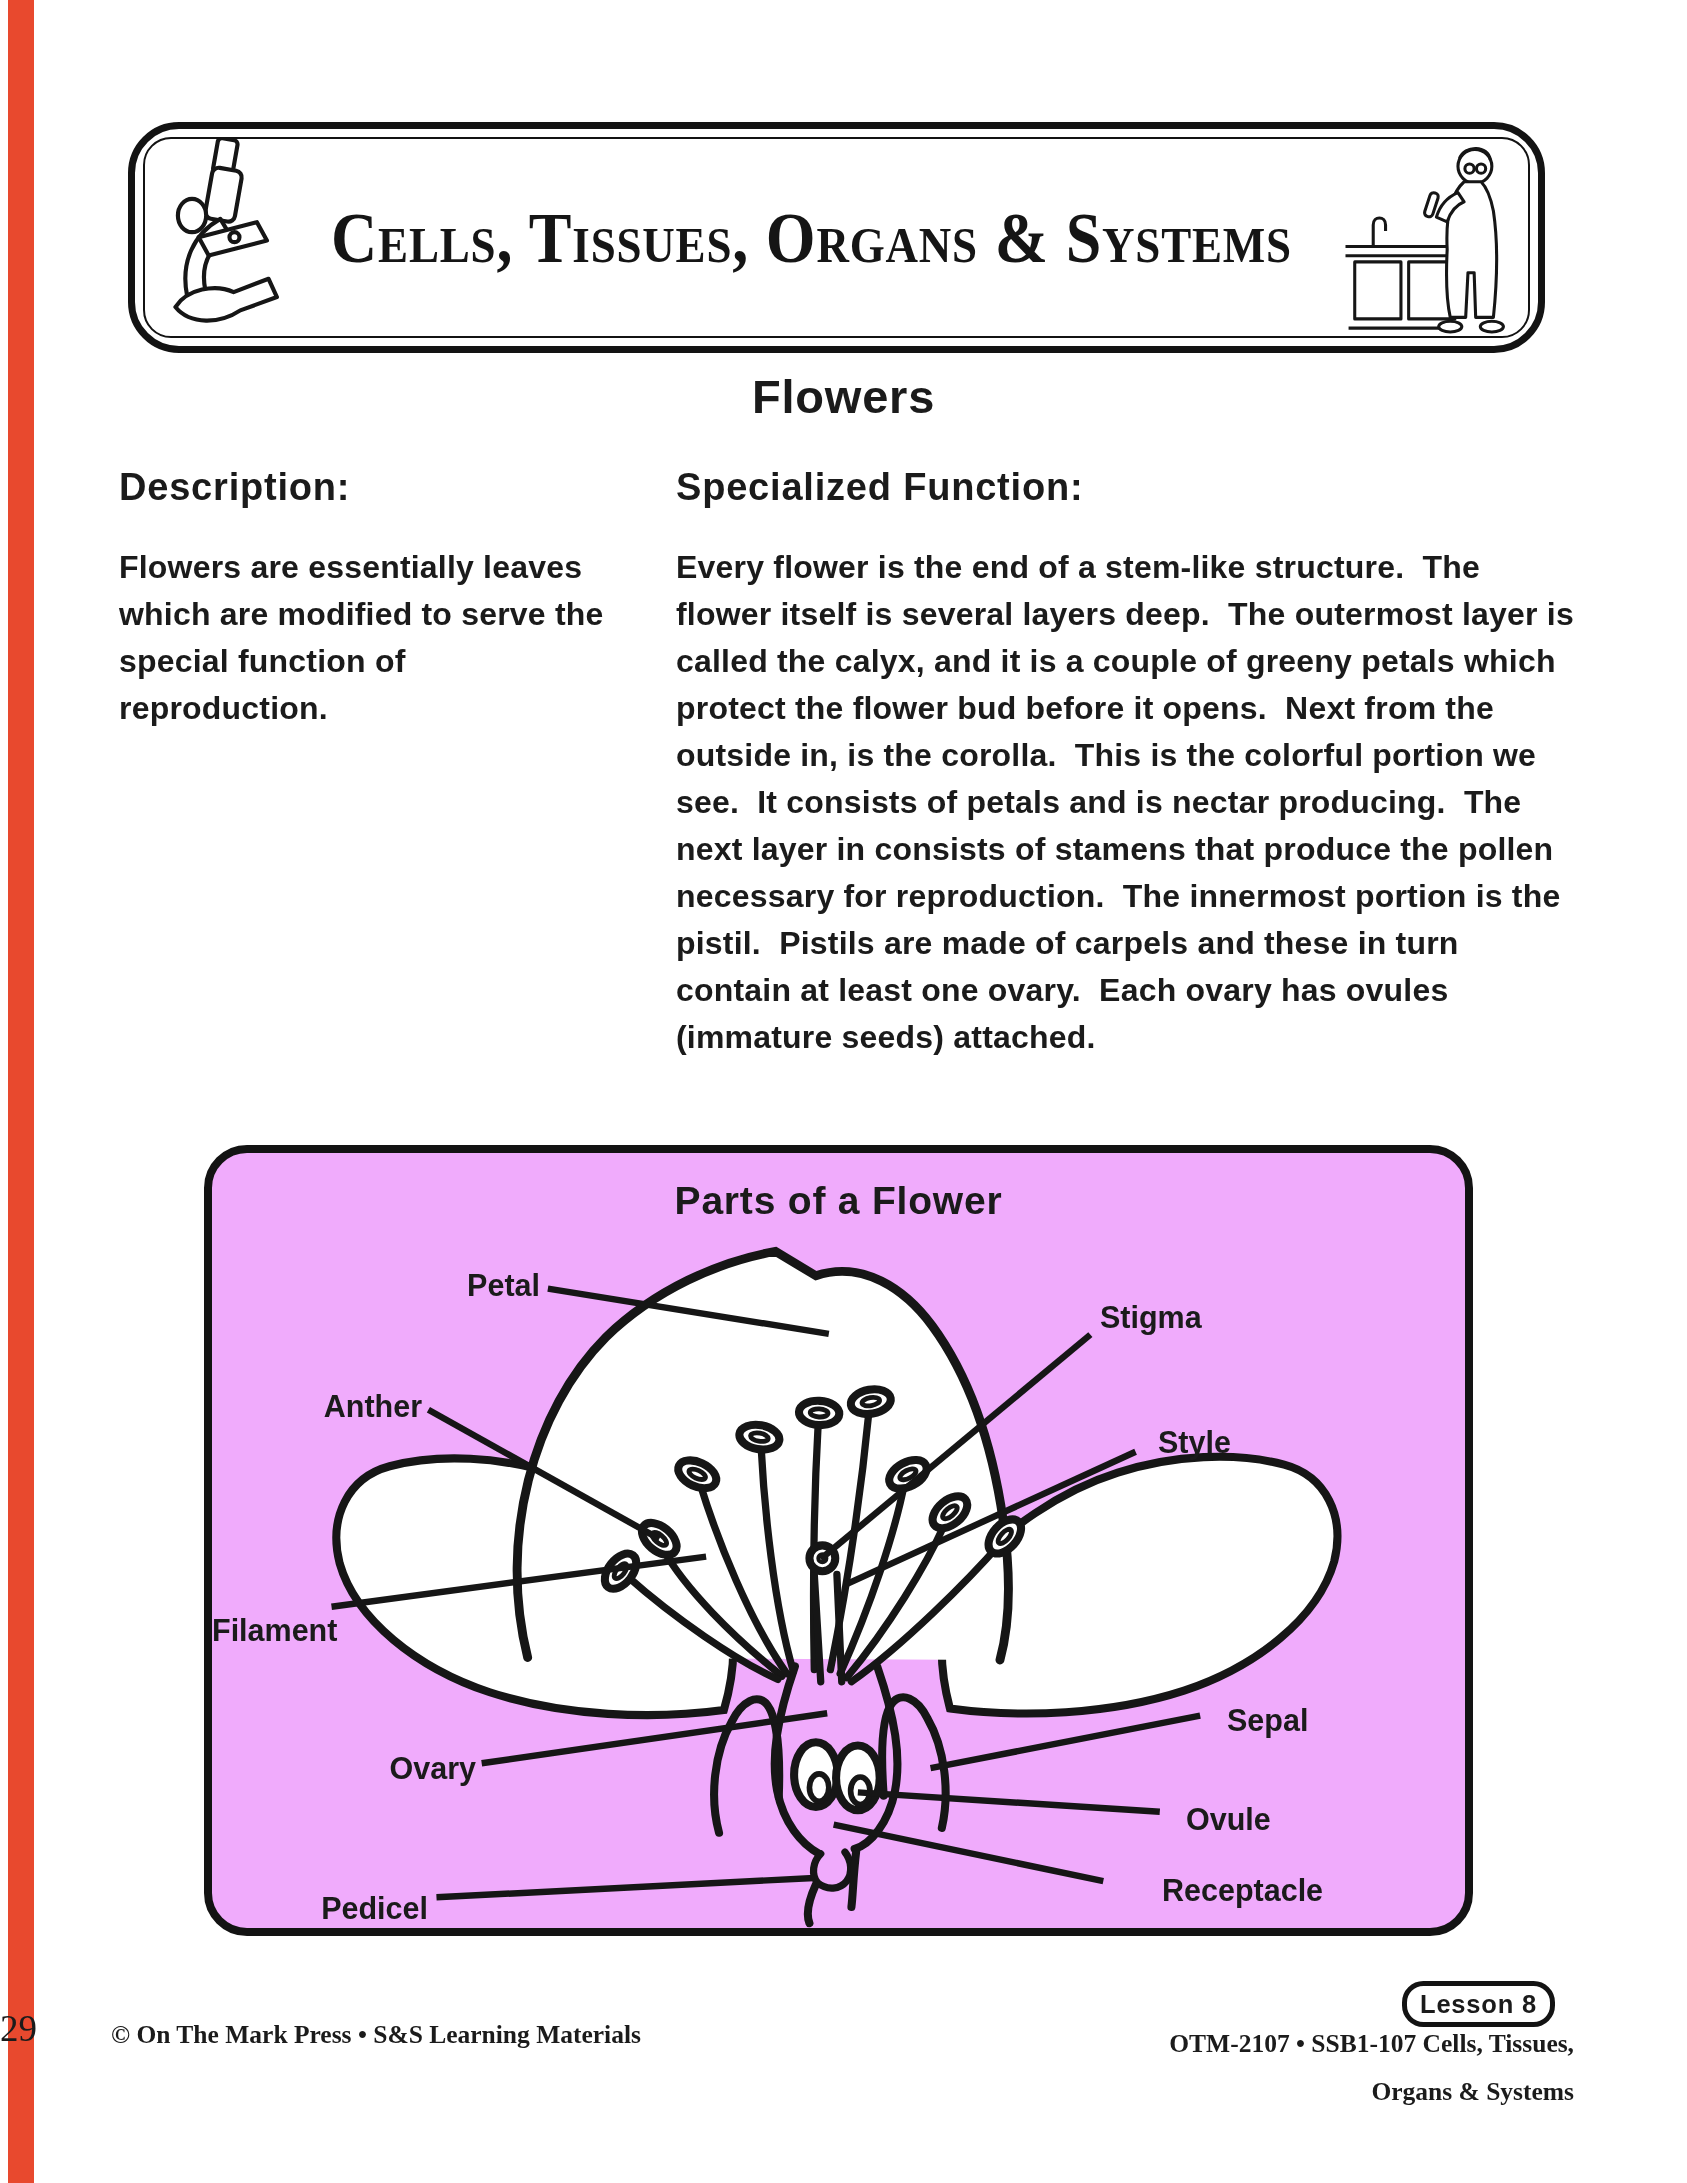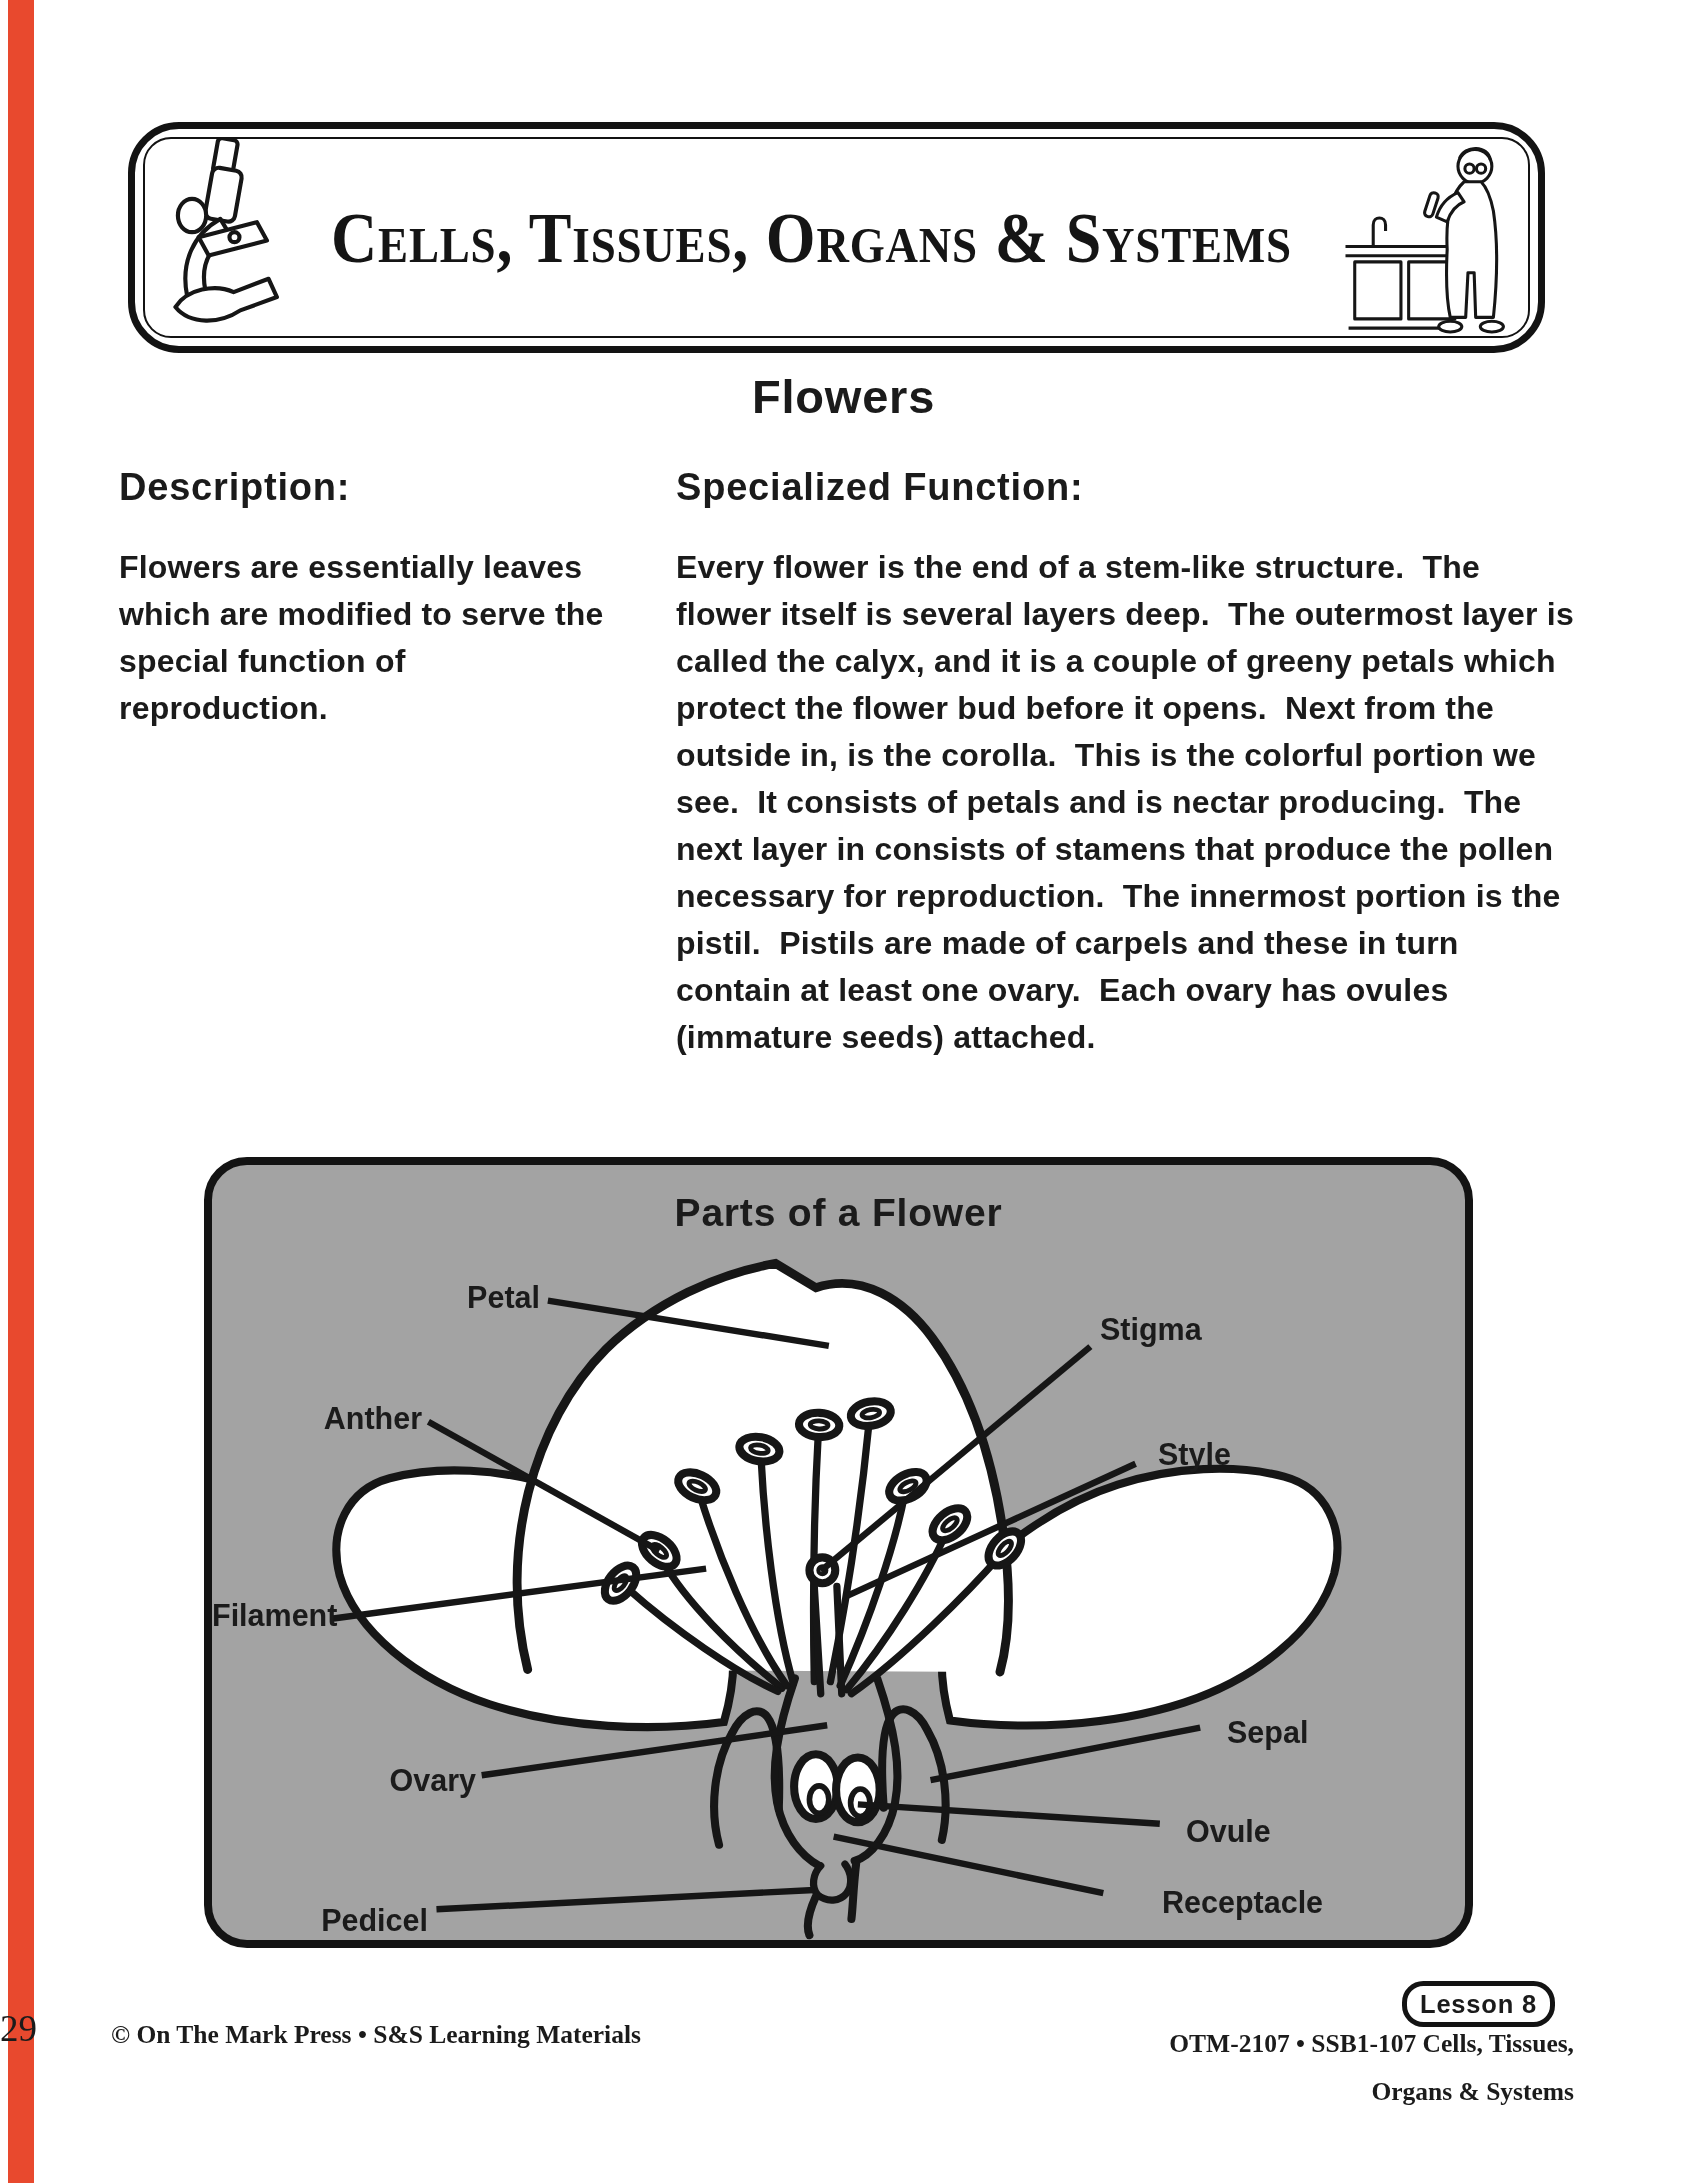--- a/index.html
+++ b/index.html
@@ -35,21 +35,21 @@
   .h-spec{left:676px;top:466px;}
   .body-text{
     position:absolute;font-size:32px;line-height:47px;margin:0;
     white-space:pre-wrap;letter-spacing:0.2px;font-weight:bold;
   }
   .p-desc{left:119px;top:544px;width:494px;}
   .p-spec{left:676px;top:544px;width:906px;}
   
   .diagram-box{
     position:absolute;left:204px;top:1145px;width:1269px;height:791px;
-    border:8.2px solid #131313;border-radius:43px;box-sizing:border-box;background:#a3a3a3;margin-top:12px;
+    border:8.2px solid #131313;border-radius:43px;box-sizing:border-box;background:#f0abfc;
   }
   .diagram-title{
     position:absolute;left:0;top:26px;width:100%;text-align:center;
     font-size:39px;font-weight:bold;margin:0;letter-spacing:0.8px;
   }
   .flower-svg{position:absolute;left:0;top:0;width:100%;height:100%;}
   .dlabel{position:absolute;font-size:30.5px;font-weight:bold;white-space:nowrap;}
   .dlabel.r{text-align:right;}
   
   .footer-left{
@@ -230,21 +230,21 @@
       <line x1="1168" y1="816" x2="794" y2="792"></line>
       <line x1="1098" y1="902" x2="764" y2="832"></line>
       <line x1="272" y1="922" x2="740" y2="898"></line>
     </g>
   </svg>
 
   <div class="dlabel r" style="left:196px;top:115px;width:132px;">Petal</div>
   <div class="dlabel" style="left:888px;top:147px;">Stigma</div>
   <div class="dlabel r" style="left:78px;top:236px;width:132px;">Anther</div>
   <div class="dlabel" style="left:946px;top:272px;">Style</div>
-  <div class="dlabel r" style="left:0px;top:433px;width:111px;">Filament</div>
+  <div class="dlabel r" style="left:0px;top:460px;width:111px;">Filament</div>
   <div class="dlabel" style="left:1015px;top:550px;">Sepal</div>
   <div class="dlabel r" style="left:132px;top:598px;width:132px;">Ovary</div>
   <div class="dlabel" style="left:974px;top:649px;">Ovule</div>
   <div class="dlabel" style="left:950px;top:720px;">Receptacle</div>
   <div class="dlabel r" style="left:84px;top:738px;width:132px;">Pedicel</div>
 </section>
 
 <p class="footer-left">© On The Mark Press • S&amp;S Learning Materials</p>
 <p class="footer-page">29</p>
 <p class="footer-right"><span>OTM-2107 • SSB1-107 Cells, Tissues,</span><br><span>Organs &amp; Systems</span></p>

